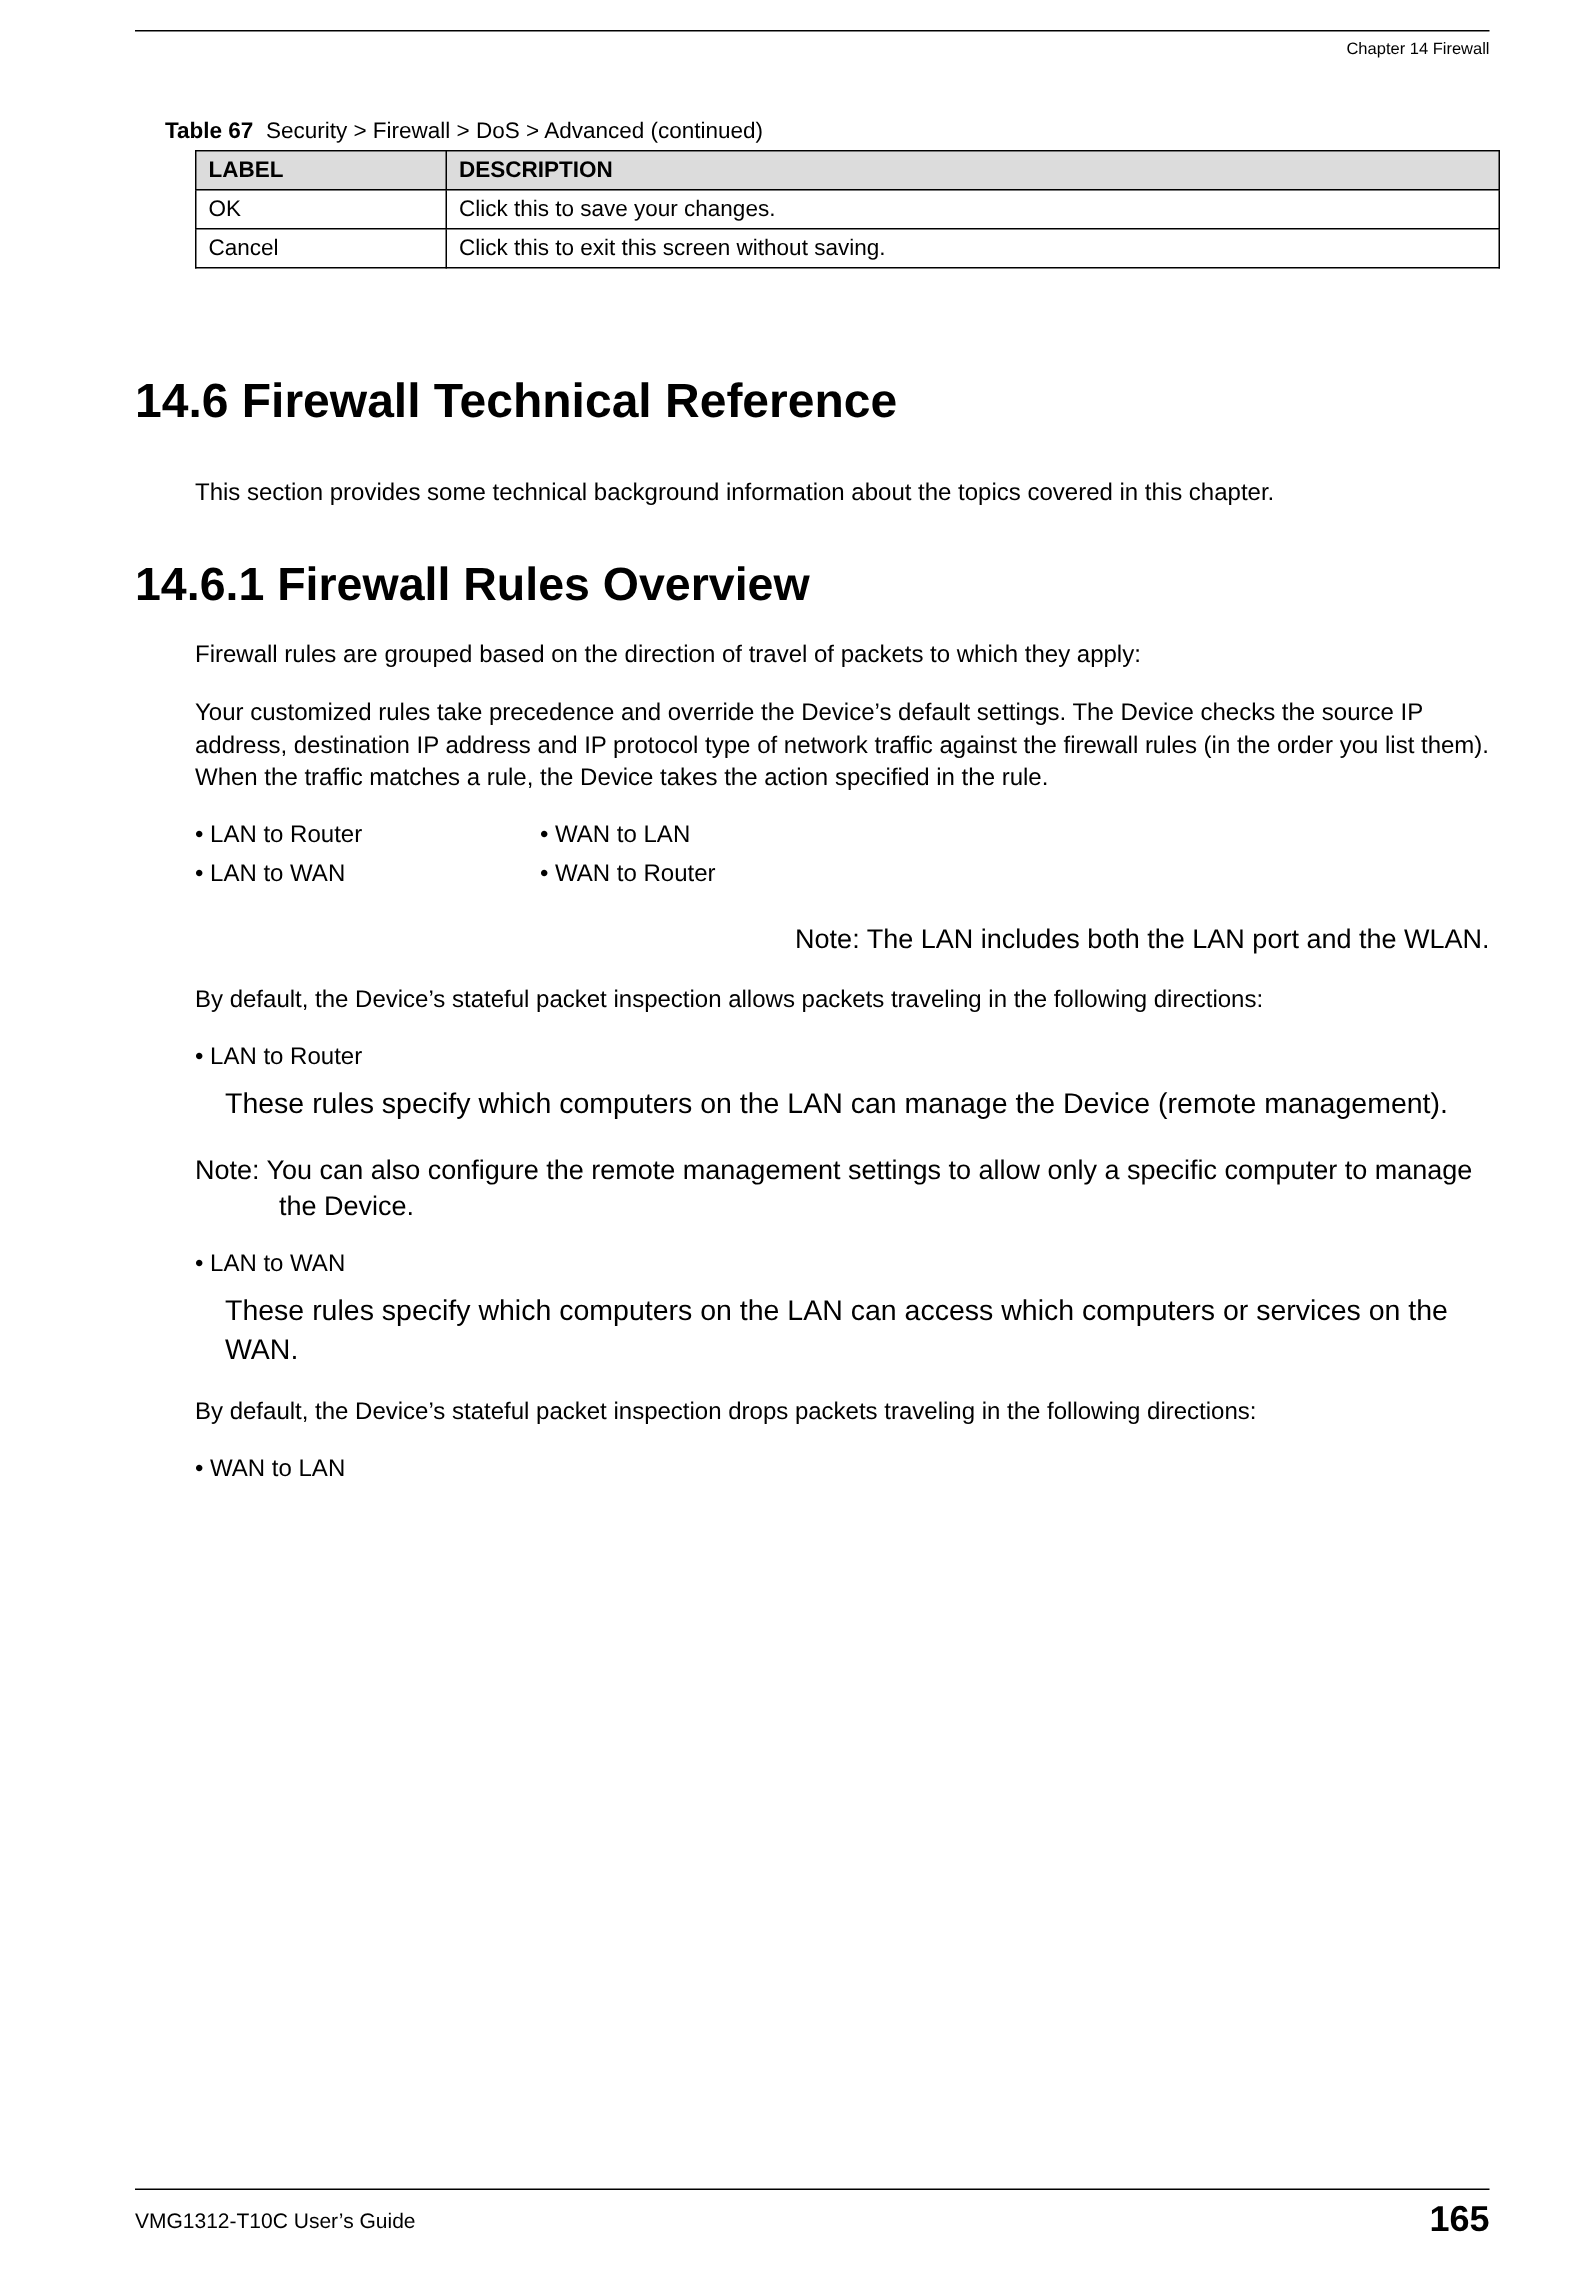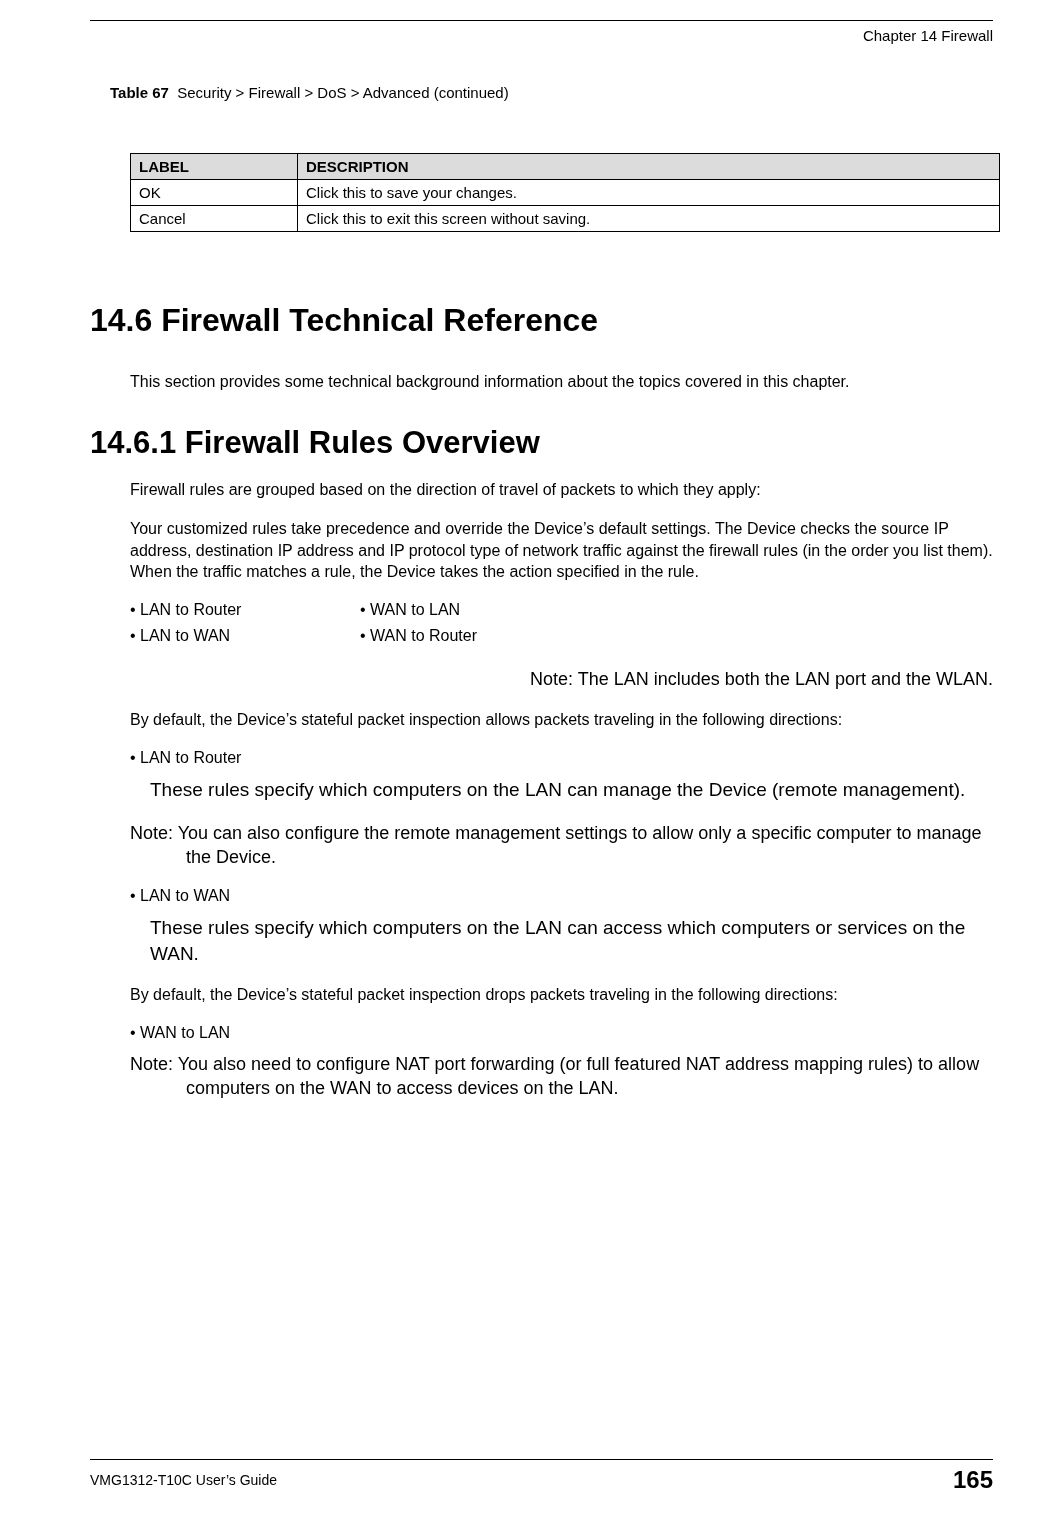--- a/index.html
+++ b/index.html
@@ -17,36 +17,35 @@
     position: relative;
     box-sizing: border-box;
     padding: 10px 70px 0 90px;
   }
   .header-rule {
     border-top: 1px solid #000;
     margin-top: 10px;
   }
   .header-chapter {
     text-align: right;
-    font-size: 15px;
+    font-size: 11px;
     padding-top: 6px;
     padding-bottom: 40px;
   }
   .table-caption {
     font-size: 15px;
     padding-bottom: 4px;
     margin-left: 20px;
   }
   .table-caption b { font-weight: 700; }
   table.field-table {
     border-collapse: collapse;
     width: 870px;
     margin-left: 40px;
     font-size: 15px;
-    margin-top: 48px;
   }
   table.field-table th, table.field-table td {
     border: 1px solid #000;
     text-align: left;
     padding: 4px 8px;
     vertical-align: top;
   }
   table.field-table th {
     background: #dcdcdc;
     font-weight: 700;
@@ -178,21 +177,20 @@
 
   <p class="note-indent">Note: You can also configure the remote management settings to allow only a specific computer to manage the Device.</p>
 
   <p class="bullet-line">•  LAN to WAN</p>
   <p class="sub-body">These rules specify which computers on the LAN can access which computers or services on the WAN.</p>
 
   <p class="body-text">By default, the Device’s stateful packet inspection drops packets traveling in the following directions:</p>
 
   <p class="bullet-line">•  WAN to LAN</p>
 
-  <p class="note-indent">Note: You also need to configure NAT port forwarding (or full featured NAT address mapping rules) to allow computers on the WAN to access devices on the LAN.</p>
 
   <div class="footer">
     <div class="footer-rule"></div>
     <div class="footer-row">
       <span class="footer-guide">VMG1312-T10C User’s Guide</span>
       <span class="footer-page">165</span>
     </div>
   </div>
 
 </div>

